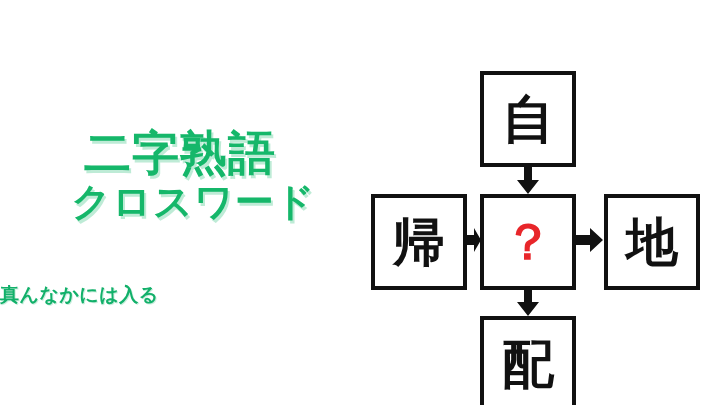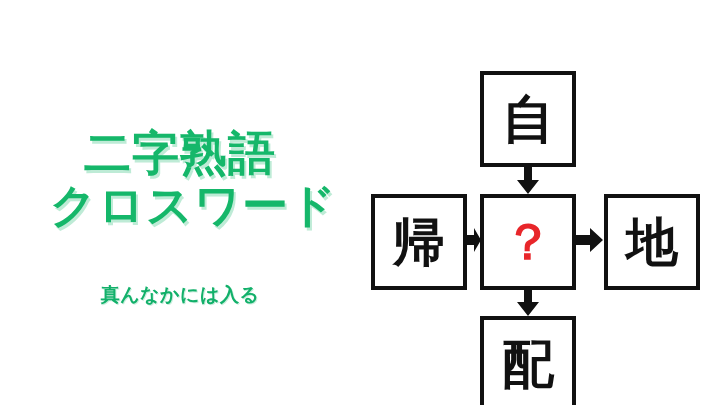--- a/index.html
+++ b/index.html
@@ -32,29 +32,29 @@
   .title-line {
     color: #15b76a;
     font-weight: bold;
     font-size: 47px;
     line-height: 1.12;
     letter-spacing: 1px;
     white-space: nowrap;
     text-shadow: 2px 3px 0 rgba(21,183,106,0.28);
   }
   #title-line-2 {
-    font-size: 46px;
+    font-size: 39px;
     padding-left: 27px;
   }
   #subtitle-block {
     position: absolute;
     left: 0px;
     top: 243px;
     width: 360px;
-    text-align: center;
+    text-align: left;
   }
   .subtitle-line {
     color: #12b06a;
     font-weight: bold;
     font-size: 19px;
     line-height: 1.35;
     letter-spacing: 0.5px;
     white-space: nowrap;
     text-shadow: 1px 1px 0 rgba(18,176,106,0.22);
   }

